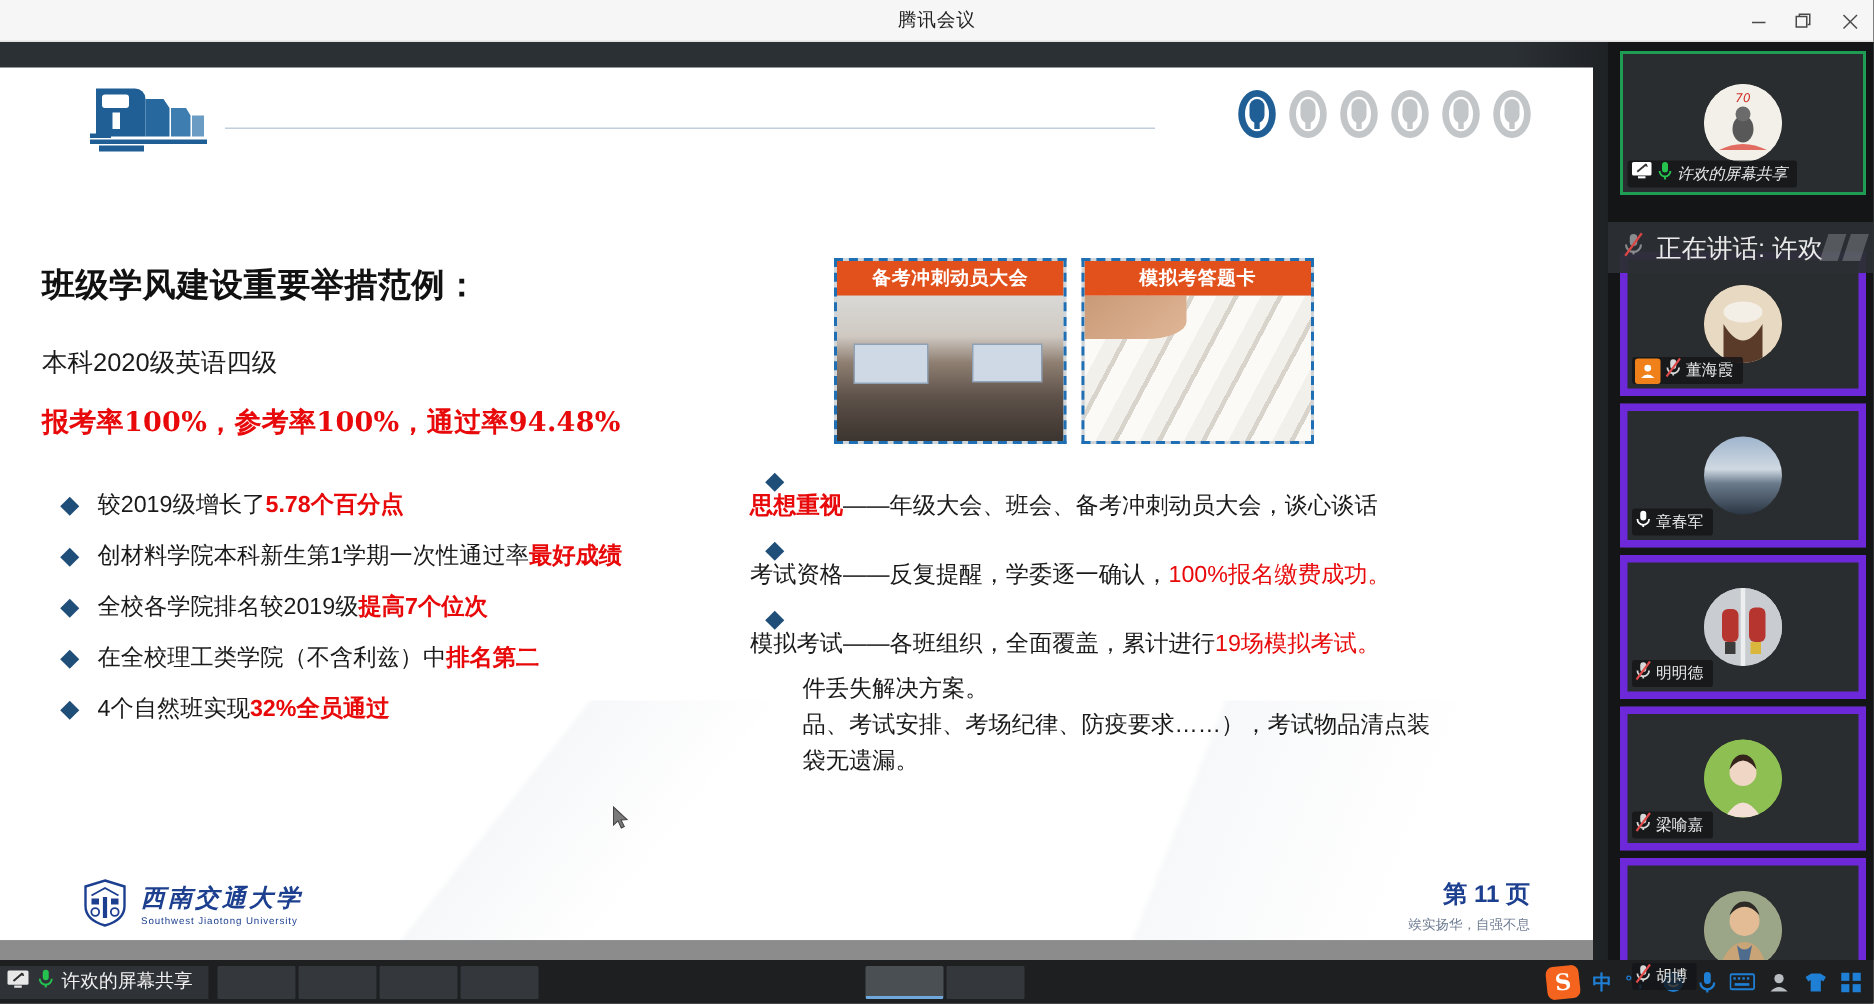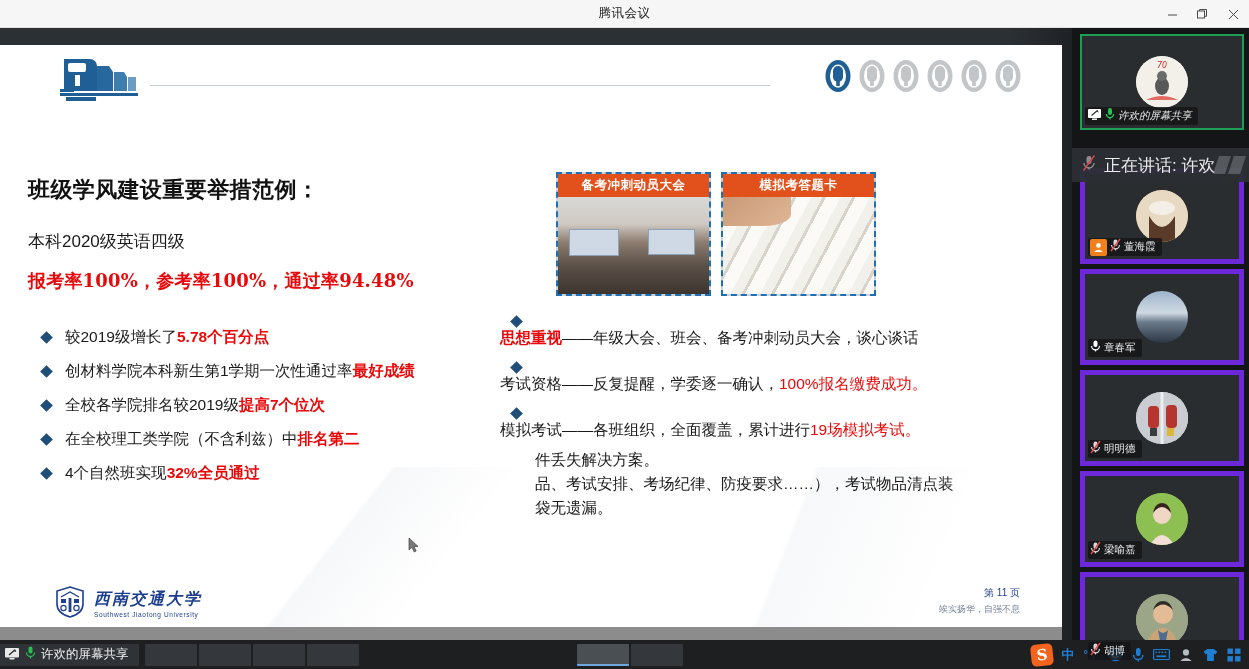--- a/index.html
+++ b/index.html
@@ -126,21 +126,21 @@
   .rtext .r { color: #e8090a; }
   .rtext .rb { color: #e8090a; font-weight: 700; }
   .rcont { margin-left: 35px; font-size: 15.5px; color: #1a1a1a; line-height: 1.55; }
 
   
   .logo-wrap { position: absolute; left: 55px; top: 586px; display: flex; align-items: flex-end; gap: 9px; }
   .logo-txt-cn { font-family: "DejaVu Serif", serif; font-size: 16px; color: #1d3f8f; font-weight: 700;
                  letter-spacing: 2px; font-style: italic; }
   .logo-txt-en { font-size: 6.5px; color: #1d3f8f; letter-spacing: .6px; margin-top: 1px; }
   .pagenum { position: absolute; right: 42px; top: 586px; text-align: right; }
-  .pagenum .pn { font-size: 10px; font-weight: 400; color: #1d3f8f; }
+  .pagenum .pn { font-size: 16px; font-weight: 700; color: #1d3f8f; }
   .pagenum .motto { font-size: 9px; color: #6f7d93; margin-top: 3px; }
 
   .cursor { position: absolute; left: 408px; top: 537px; z-index: 20; }
 
   
   .sidebar {
     position: absolute; right: 0; top: 28px; width: 177px; height: 612px;
     background: #131517; padding: 6px 5px 0 8px;
   }
   .tile {

